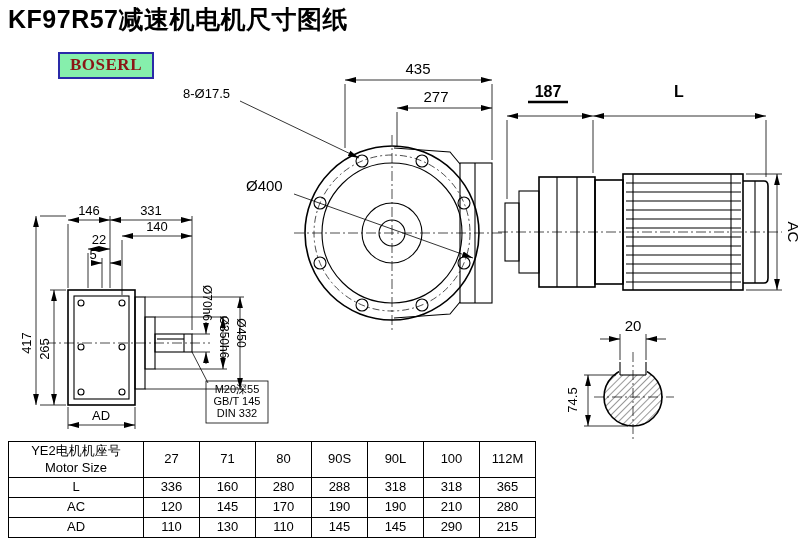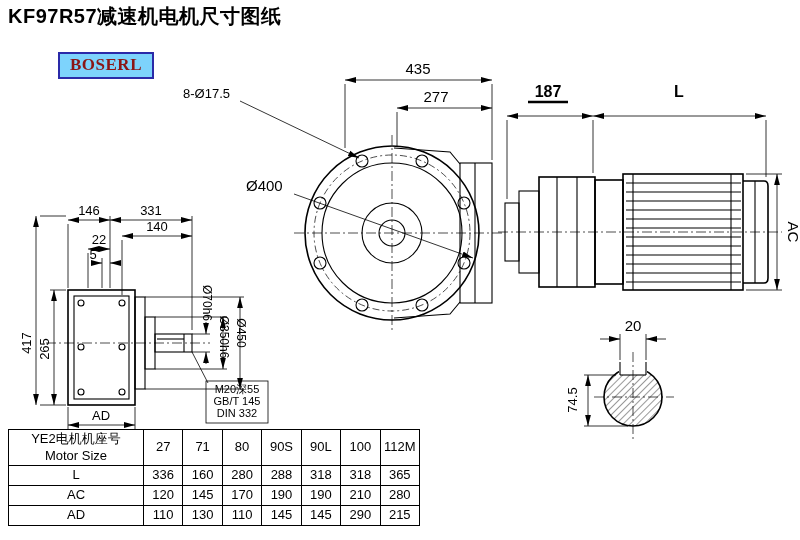--- a/index.html
+++ b/index.html
@@ -1,30 +1,30 @@
 <!DOCTYPE html>
 <html><head>
 <meta charset="utf-8">
 <style>
   html,body{margin:0;padding:0;}
   body{width:800px;height:540px;position:relative;background:#fff;overflow:hidden;
        font-family:"Liberation Sans",sans-serif;color:#000;}
-  .title{position:absolute;left:8px;top:3px;font-size:20px;font-weight:bold;letter-spacing:.5px;}
-  .logo{position:absolute;left:58px;top:52px;border:2px solid #2a2aa8;background:#7dd3fc;padding:1px 10px 2px;}
+  .title{position:absolute;left:8px;top:3px;font-size:25px;font-weight:bold;letter-spacing:.5px;}
+  .logo{position:absolute;left:58px;top:52px;border:2px solid #2a2aa8;background:#86efac;padding:1px 10px 2px;}
   .logo span{font-family:"Liberation Serif",serif;font-weight:bold;font-size:17px;color:#8b1616;letter-spacing:.5px;}
   svg.drawing{position:absolute;left:0;top:0;}
   svg .s{stroke:#000;stroke-width:1.1;fill:none;}
   svg .sb{stroke:#000;stroke-width:1.6;fill:none;}
   svg .d{stroke:#000;stroke-width:.8;fill:none;}
   svg .cl{stroke:#000;stroke-width:.7;fill:none;stroke-dasharray:10 3 2 3;}
   svg .bc{stroke:#000;stroke-width:.7;fill:none;stroke-dasharray:7 3 2 3;}
   svg text{fill:#000;font-family:"Liberation Sans",sans-serif;}
   .t11{font-size:11px}.t12{font-size:12px}.t13{font-size:13px}.t15{font-size:15px}
   .t16{font-size:16px;font-weight:bold}
-  .size-table{position:absolute;left:8px;top:429px;width:412px;border-collapse:collapse;table-layout:fixed;background:#fff;}
+  .size-table{position:absolute;left:8px;top:441px;width:528px;border-collapse:collapse;table-layout:fixed;background:#fff;}
   .size-table th,.size-table td{border:1px solid #000;text-align:center;vertical-align:middle;
       font-weight:normal;font-size:13px;padding:0;line-height:1.25;}
   .size-table .c1{width:134px;}
   .size-table tr{height:20px;}
   .size-table tr.hdr{height:36px;}
 </style>
 </head>
 <body>
 
 <div class="title">KF97R57减速机电机尺寸图纸</div>

